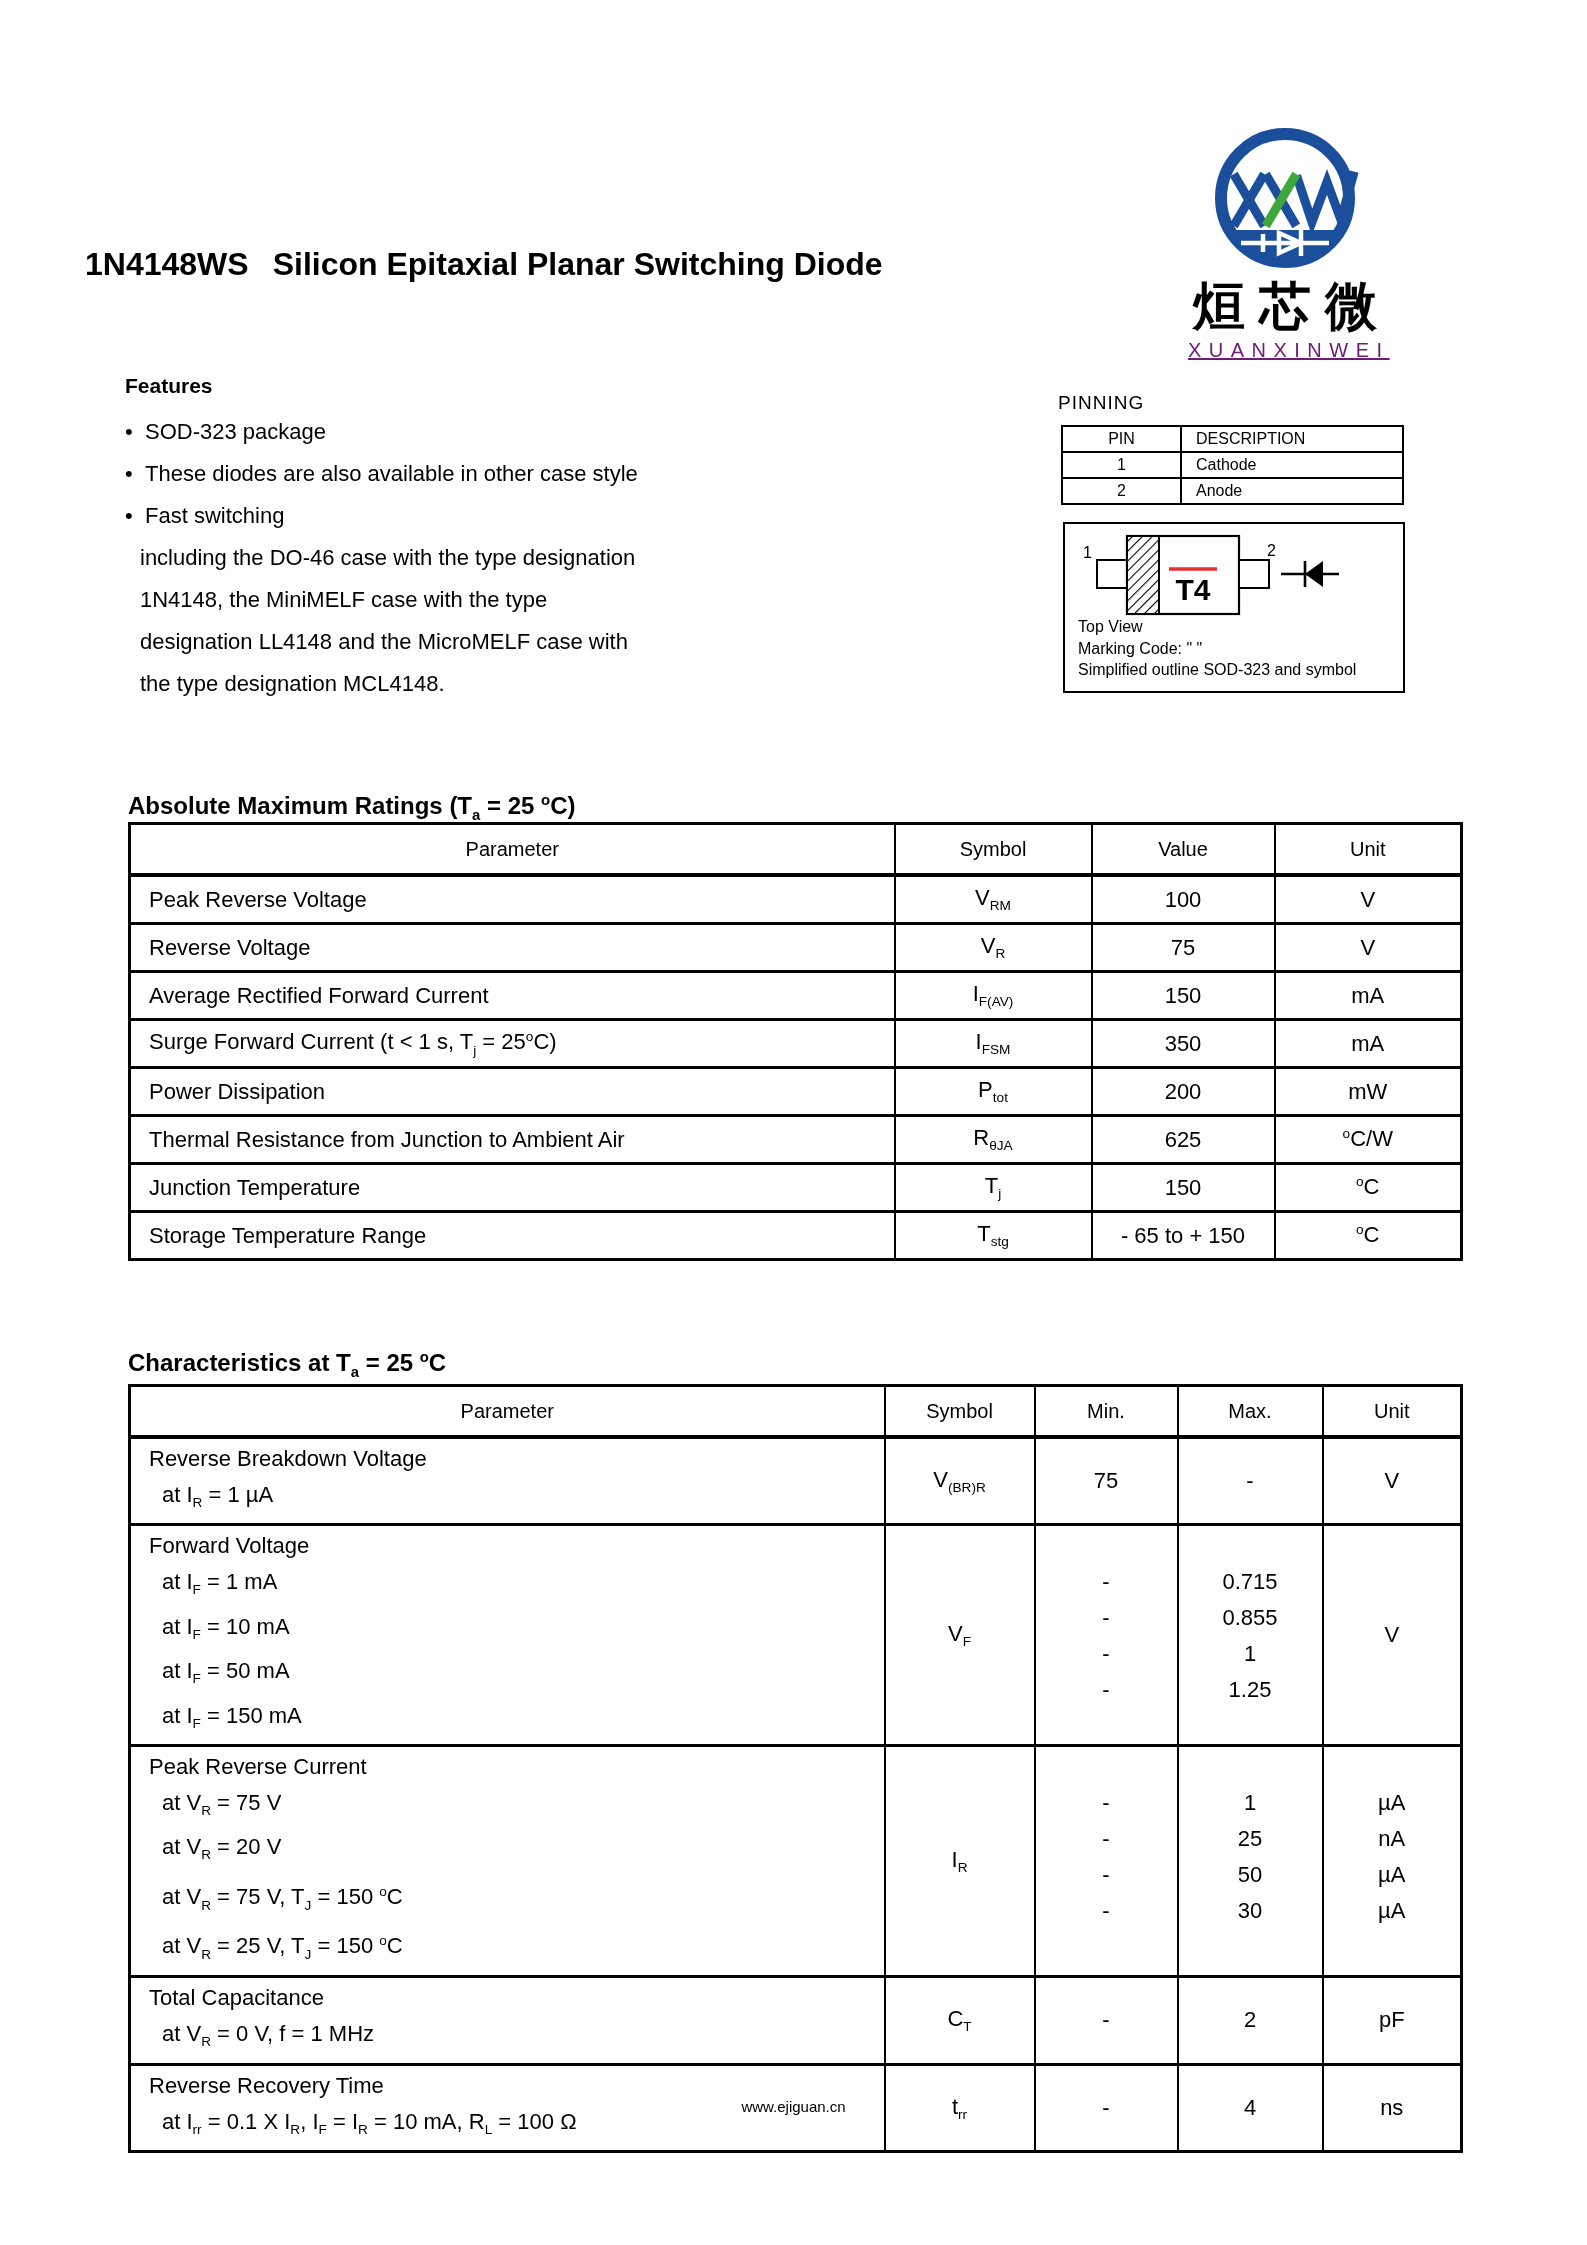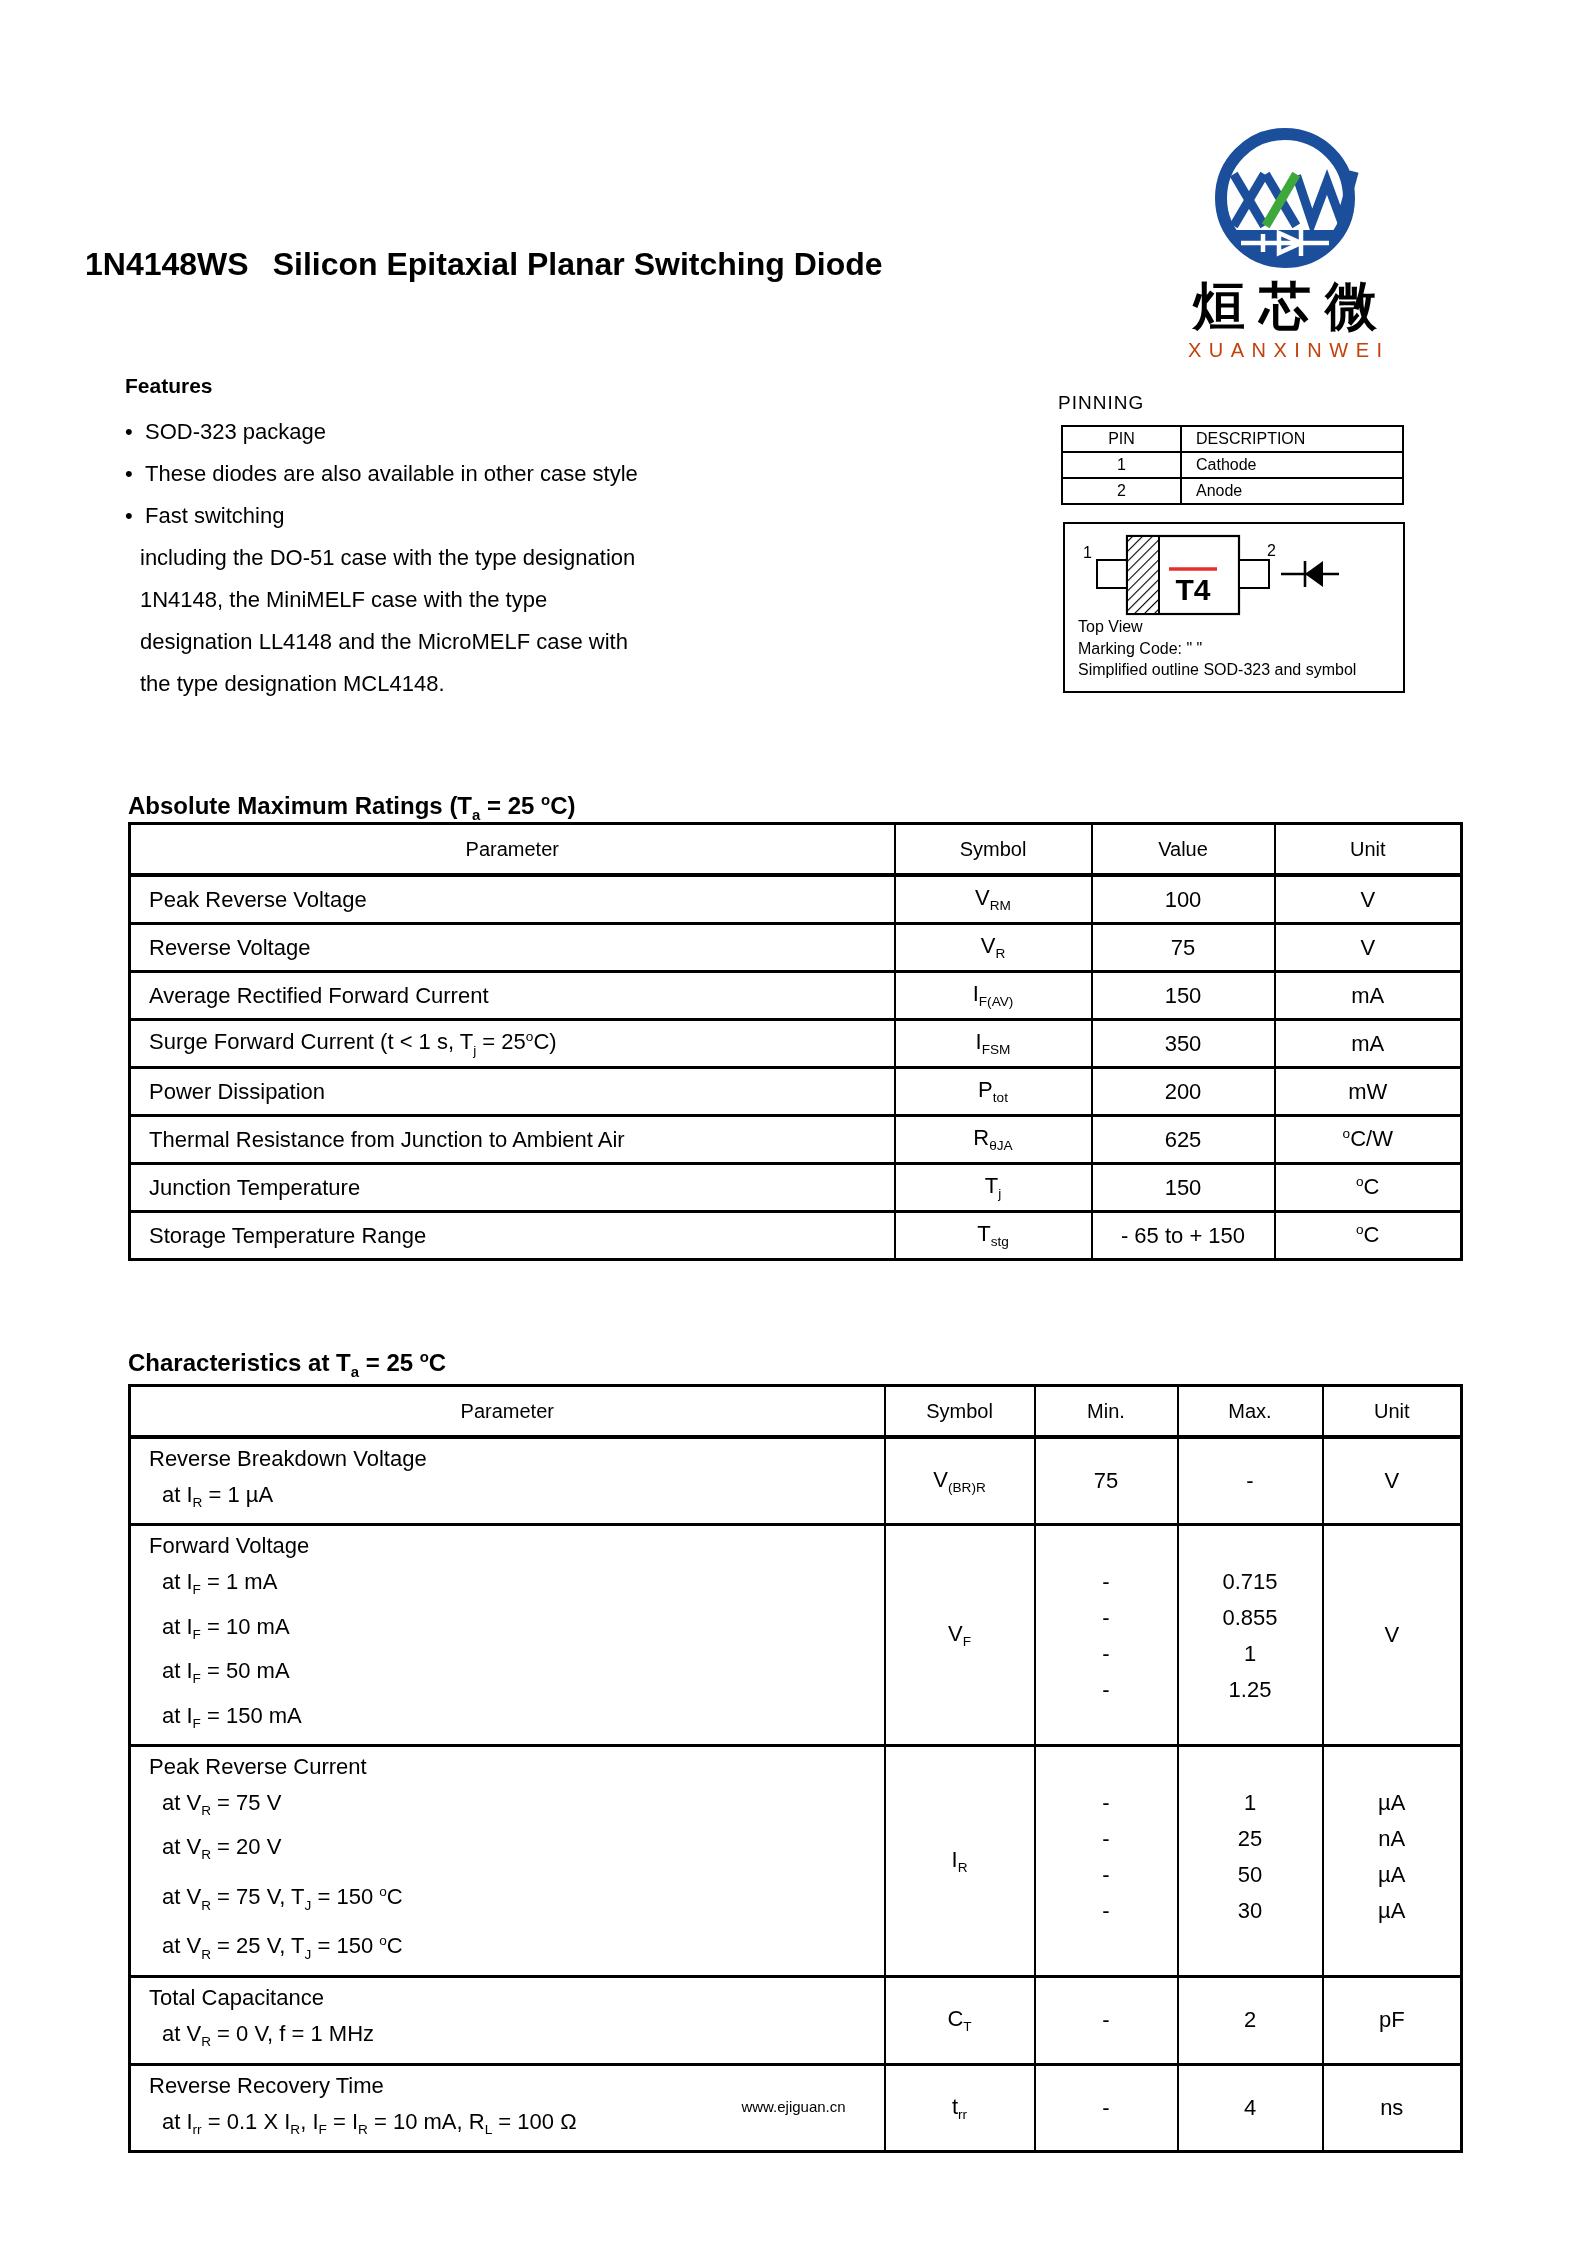--- a/index.html
+++ b/index.html
@@ -7,21 +7,21 @@
         font-family:"Liberation Sans","DejaVu Sans",sans-serif;color:#000;overflow:hidden;margin:0 auto;}
 
   
   .title{position:absolute;left:85px;top:246px;font-weight:bold;font-size:32px;white-space:nowrap;}
   .title .t2{margin-left:24px;}
 
   
   .logo{position:absolute;left:1178px;top:126px;width:214px;text-align:center;}
   .logo svg{display:block;margin:0 auto;}
   .logo-cn{font-size:52px;font-weight:bold;line-height:56px;letter-spacing:14px;margin-right:-14px;white-space:nowrap;margin-top:2px;}
-  .logo-en{font-size:20px;letter-spacing:7.5px;margin-right:-7.5px;margin-top:5px;color:#c2410c;white-space:nowrap;}
+  .logo-en{font-size:20px;letter-spacing:7.5px;margin-right:-7.5px;margin-top:5px;color:#701a75;white-space:nowrap;text-decoration:underline;}
 
   
   .features{position:absolute;left:125px;top:374px;width:680px;}
   .features h2{font-size:21px;font-weight:bold;margin:0 0 13px 0;}
   .feat-line{font-size:22px;line-height:42px;white-space:nowrap;}
   .feat-line .bdot{display:inline-block;width:20px;}
   .feat-line.cont{padding-left:15px;}
 
   
   .pin-heading{position:absolute;left:1058px;top:392px;font-size:19px;letter-spacing:1px;}
@@ -98,21 +98,21 @@
     <div class="logo-cn">烜芯微</div>
     <div class="logo-en">XUANXINWEI</div>
   </div>
 
   <div class="features">
     <h2>Features</h2>
     <div id="features-lines">
         <div class="feat-line"><span class="bdot">•</span>SOD-323 package</div>
         <div class="feat-line"><span class="bdot">•</span>These diodes are also available in other case style</div>
         <div class="feat-line"><span class="bdot">•</span>Fast switching</div>
-        <div class="feat-line cont">including the DO-51 case with the type designation</div>
+        <div class="feat-line cont">including the DO-46 case with the type designation</div>
         <div class="feat-line cont">1N4148, the MiniMELF case with the type</div>
         <div class="feat-line cont">designation LL4148 and the MicroMELF case with</div>
         <div class="feat-line cont">the type designation MCL4148.</div>
       </div>
   </div>
 
   <div class="pin-heading">PINNING</div>
   <table id="pin-table">
     <colgroup>
         <col style="width:119px">

